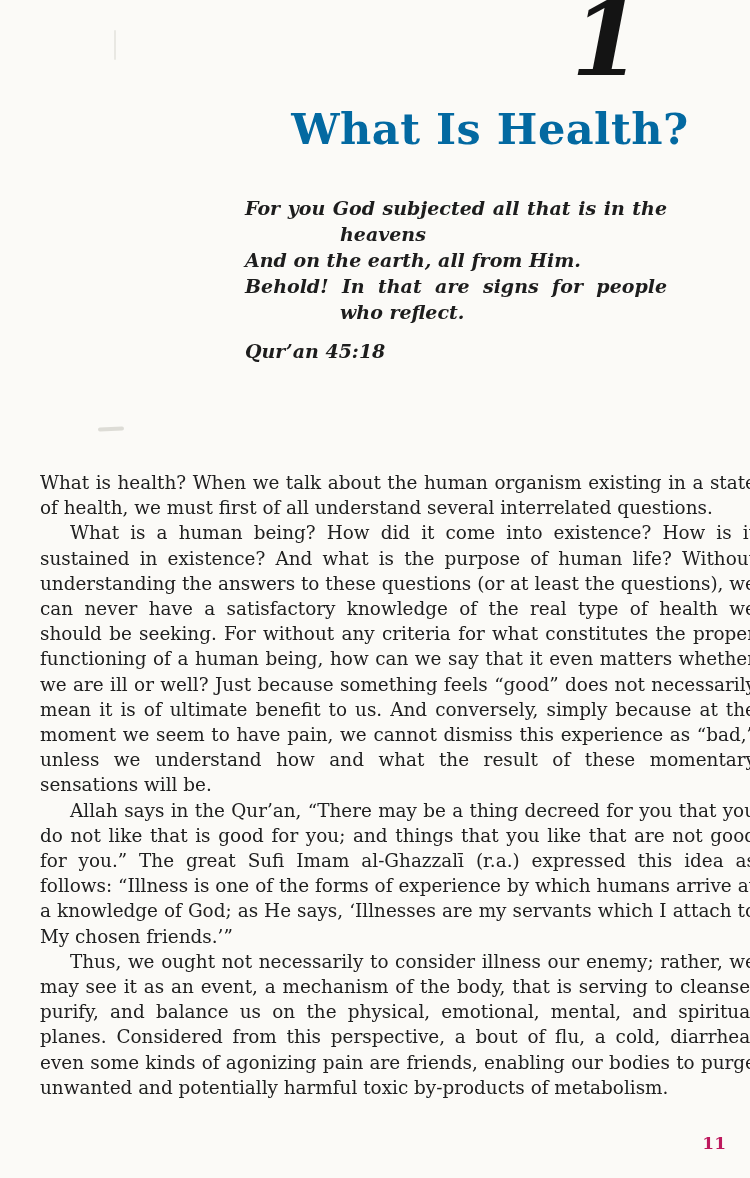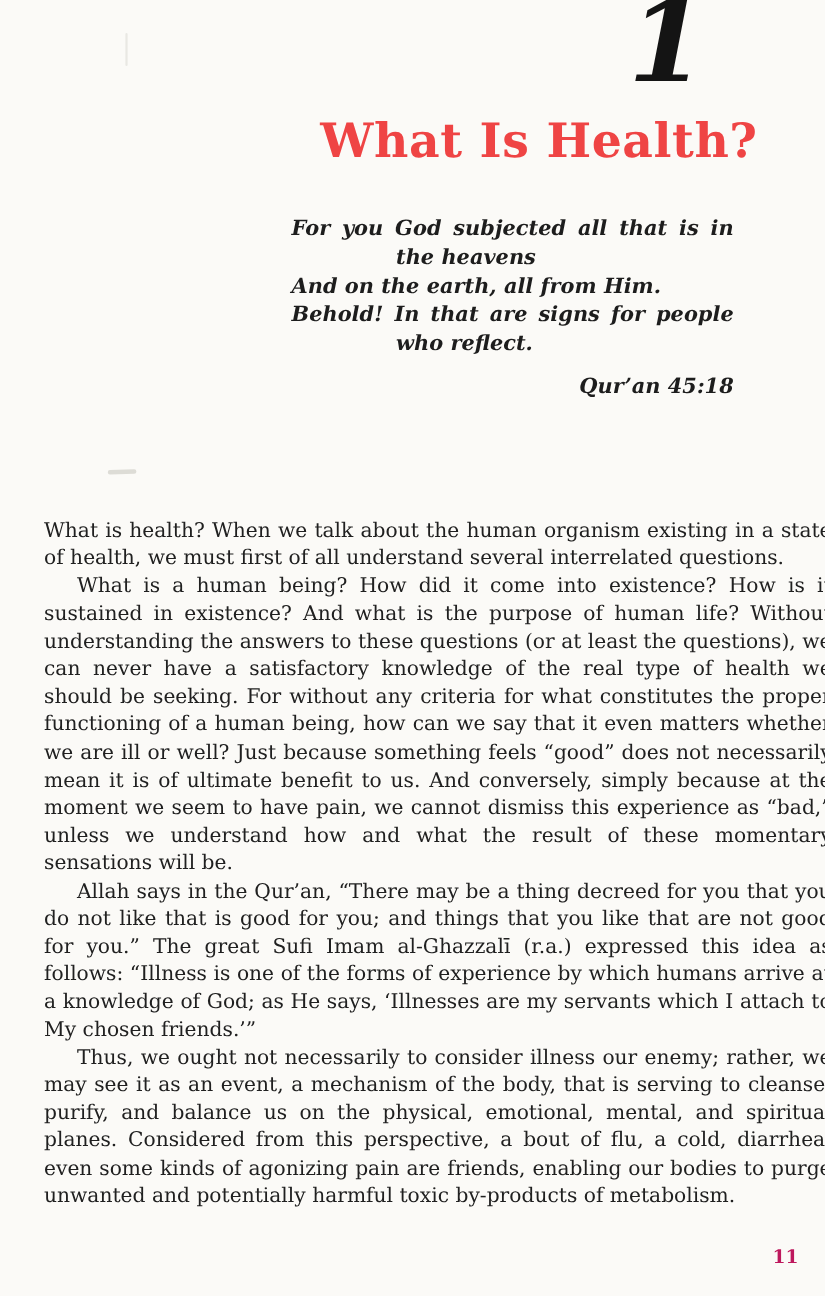--- a/index.html
+++ b/index.html
@@ -29,43 +29,41 @@
   .chapter-title {
     position: absolute;
     top: 104px;
     left: 255px;
     width: 470px;
     margin: 0;
     text-align: center;
     font-size: 43px;
     font-weight: 700;
     letter-spacing: 0.5px;
-    color: #ef4444;
+    color: #0369a1;
     white-space: nowrap;
   }
   .epigraph {
     position: absolute;
     top: 195px;
     left: 245px;
     width: 422px;
     font-weight: 700;
     font-style: italic;
     font-size: 19px;
     line-height: 26px;
     color: #1d1d1d;
   }
   .epigraph .verse {
     text-align: justify;
     padding-left: 95px;
     text-indent: -95px;
-    margin-left: 20px;
   }
   .epigraph .attribution {
     margin-top: 13px;
-    text-align: right;
   }
   .body-text {
     position: absolute;
     top: 470px;
     left: 21px;
     width: 716px;
     font-size: 18.4px;
     line-height: 25.2px;
     text-align: justify;
     color: #202020;

